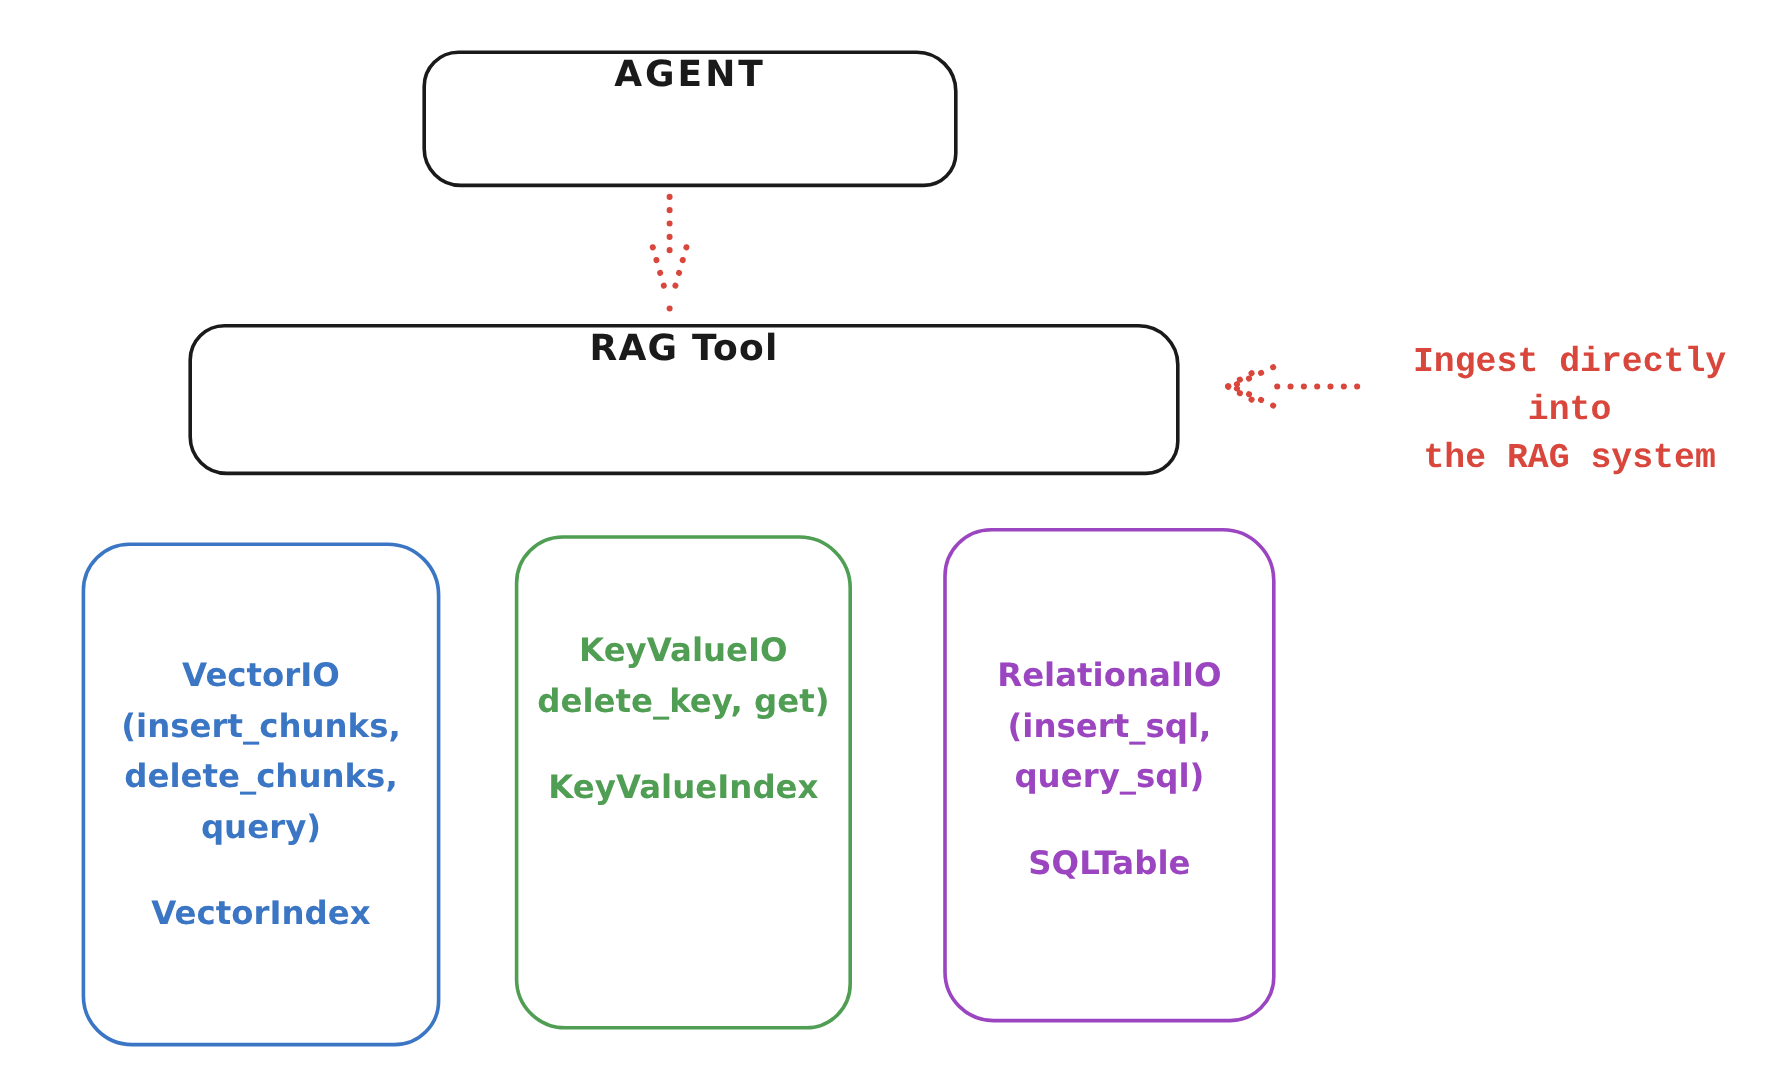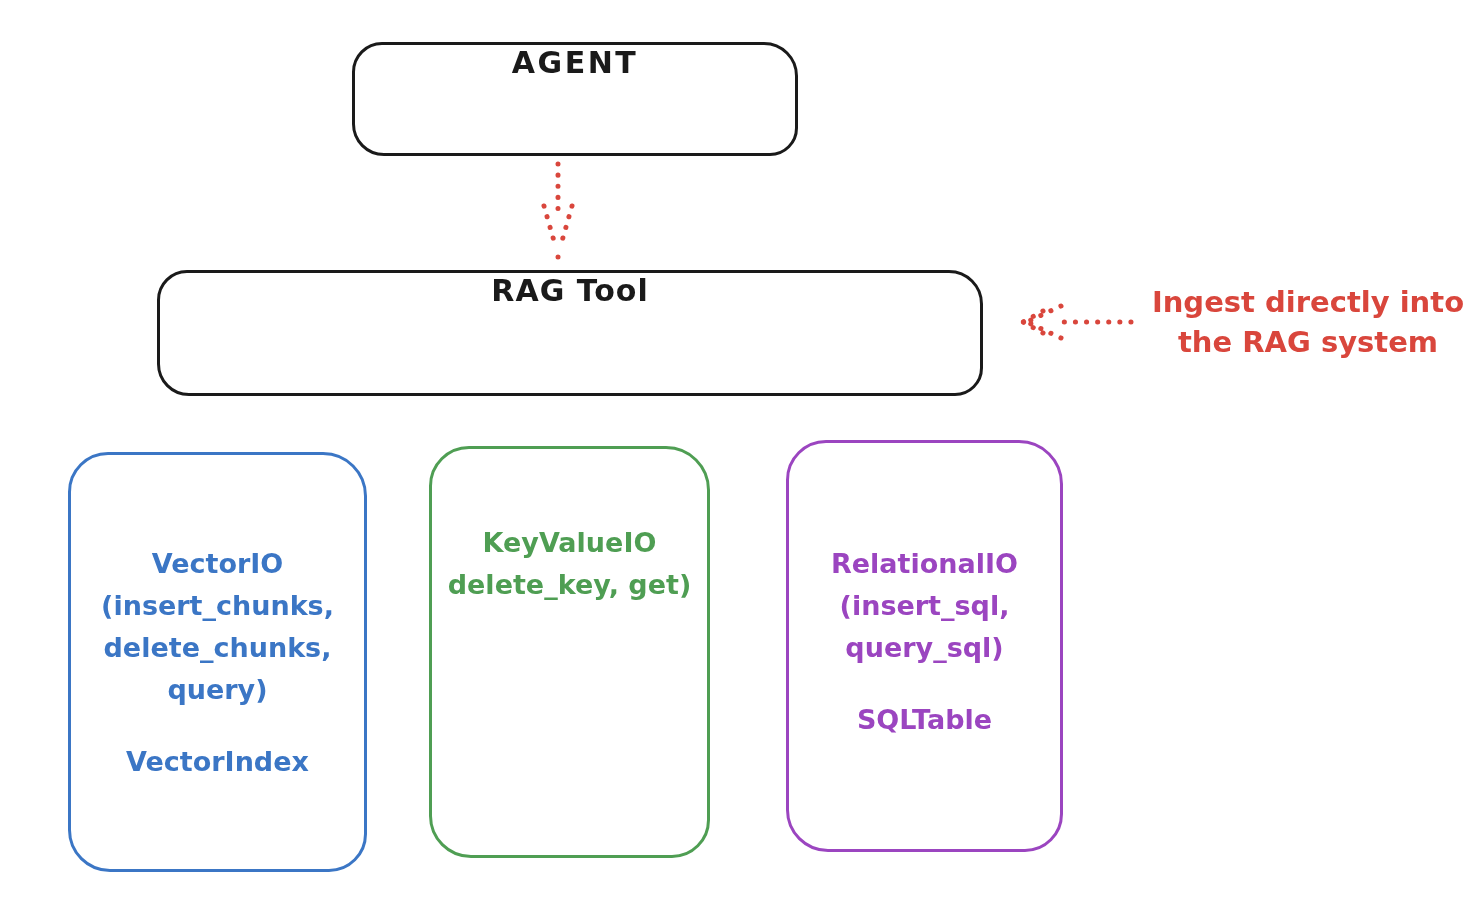--- a/index.html
+++ b/index.html
@@ -48,20 +48,21 @@
   }
 
   .annotation{
     position:absolute;
     left:1138px;top:282px;width:340px;
     text-align:center;
     font-size:29px;
     line-height:40px;
     font-weight:600;
     color:var(--red);
+    font-family:Liberation Mono, monospace;
   }
 
   svg.arrow{position:absolute;overflow:visible;}
   svg.arrow path, svg.arrow line{
     stroke:var(--red);
     stroke-width:5;
     stroke-linecap:round;
     fill:none;
     stroke-dasharray:0.1 11;
   }
@@ -107,20 +108,21 @@
       <div>query)</div>
     </div>
     <div class="store-index">VectorIndex</div>
   </div>
 
   <div class="store-card" id="store-1" style="left: 429px; top: 446px; width: 281px; height: 412px; padding-top: 73px; border-color: rgb(79, 158, 83); color: rgb(79, 158, 83);">
     <div class="store-text">
       <div>KeyValueIO</div>
       <div>delete_key, get)</div>
     </div>
+    <div class="store-index">KeyValueIndex</div>
   </div>
 
   <div class="store-card" id="store-2" style="left: 786px; top: 440px; width: 277px; height: 412px; padding-top: 100px; border-color: rgb(155, 69, 192); color: rgb(155, 69, 192);">
     <div class="store-text">
       <div>RelationalIO</div>
       <div>(insert_sql,</div>
       <div>query_sql)</div>
     </div>
     <div class="store-index">SQLTable</div>
   </div>

